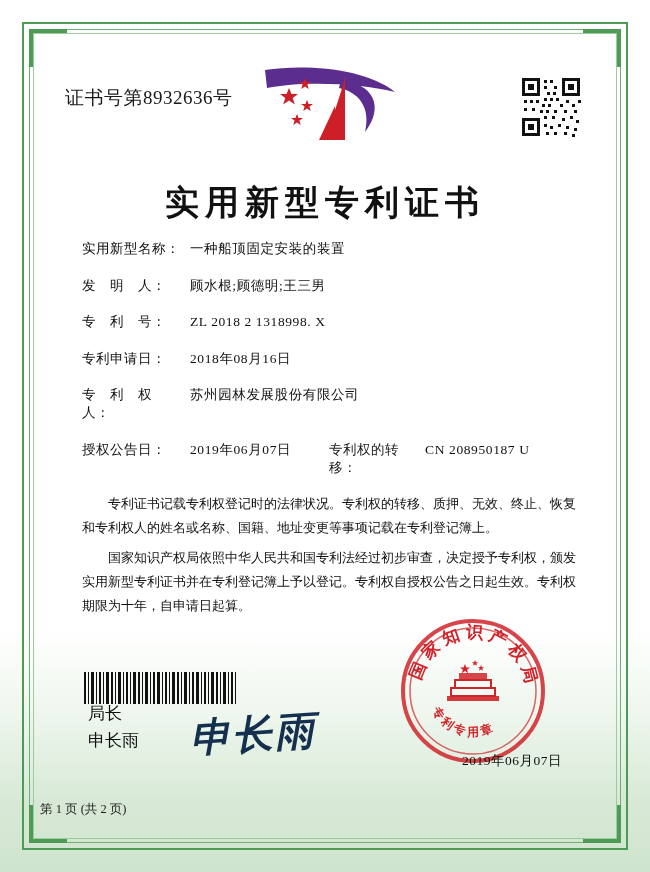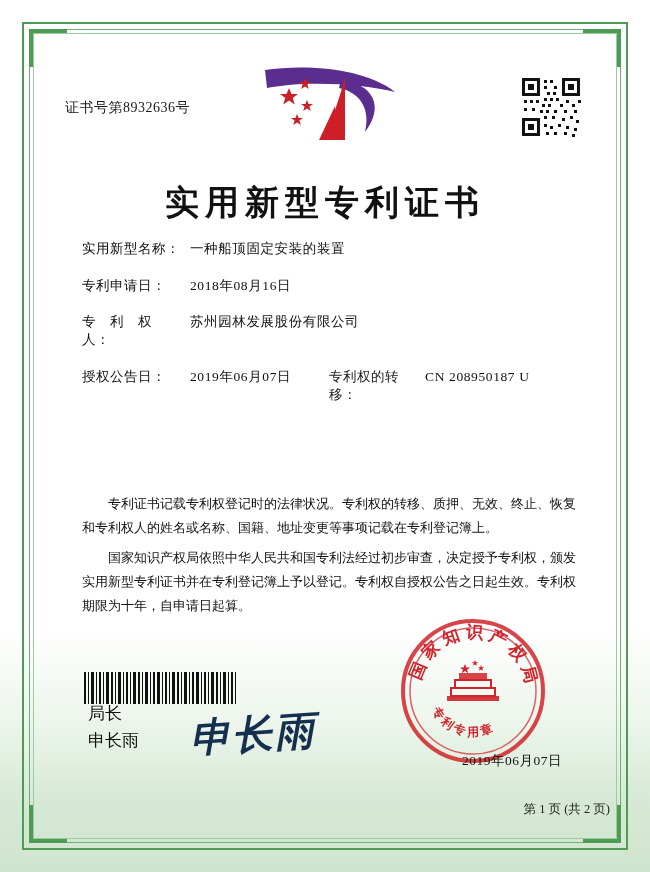--- a/index.html
+++ b/index.html
@@ -50,22 +50,22 @@
 
   .content {
     position: absolute;
     left: 40px; top: 40px; right: 40px; bottom: 40px;
   }
 
   
   .cert-no {
     position: absolute;
     left: 25px;
-    top: 59px;
-    font-size: 14px;
+    top: 45px;
+    font-size: 19px;
     letter-spacing: 0.5px;
     color: #1a1a1a;
   }
   .logo {
     position: absolute;
     left: 50%;
     top: 22px;
     transform: translateX(-50%);
     width: 160px;
     height: 90px;
@@ -181,21 +181,21 @@
     bottom: 62px;
     font-size: 13.5px;
     letter-spacing: 0.5px;
     color: #111;
   }
 
   .page-num {
     position: absolute;
     left: 0; right: 0;
     bottom: 14px;
-    text-align: right;
+    text-align: left;
     font-size: 12.5px;
     color: #222;
     margin-top: 12px;
   }
 </style>
 </head>
 <body>
 
 <div class="certificate">
 
@@ -285,21 +285,29 @@
 
     <div class="title">实用新型专利证书</div>
 
     <div class="fields">
 
       <div class="field-row">
         <span class="field-label">实用新型名称：</span>
         <span class="field-value">一种船顶固定安装的装置</span>
       </div>
 
-
+      <div class="field-row">
+        <span class="field-label">发　明　人：</span>
+        <span class="field-value">顾水根;顾德明;王三男</span>
+      </div>
+
+      <div class="field-row">
+        <span class="field-label">专　利　号：</span>
+        <span class="field-value">ZL 2018 2 1318998. X</span>
+      </div>
 
       <div class="field-row">
         <span class="field-label">专利申请日：</span>
         <span class="field-value">2018年08月16日</span>
       </div>
 
       <div class="field-row">
         <span class="field-label">专　利　权　人：</span>
         <span class="field-value">苏州园林发展股份有限公司</span>
       </div>

